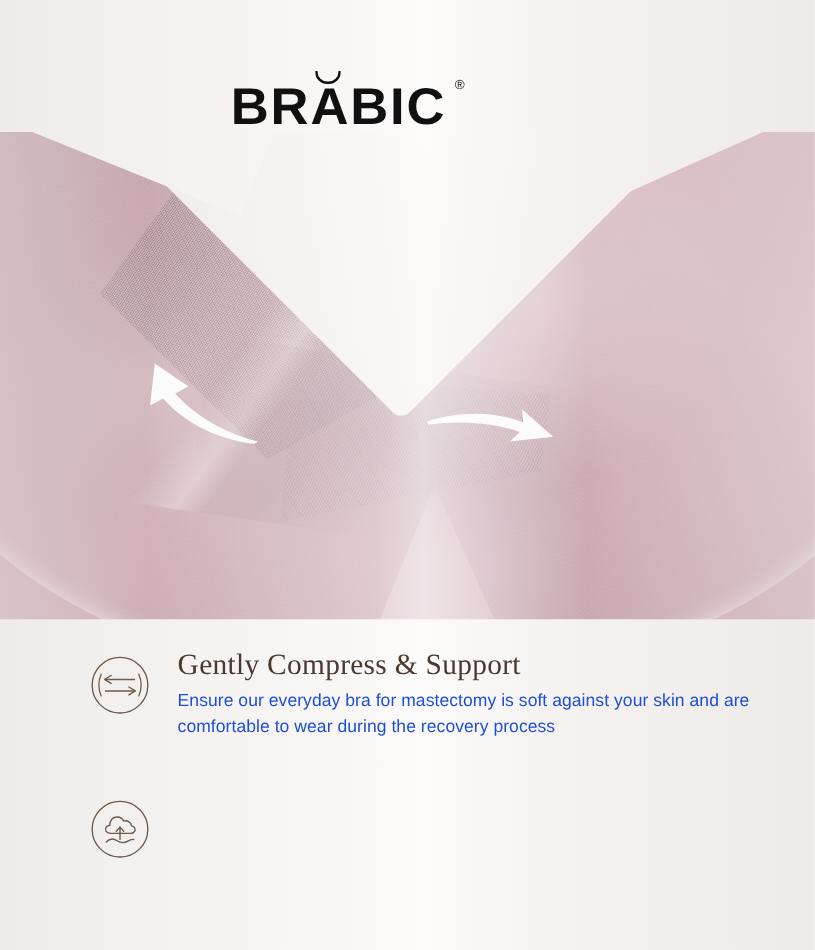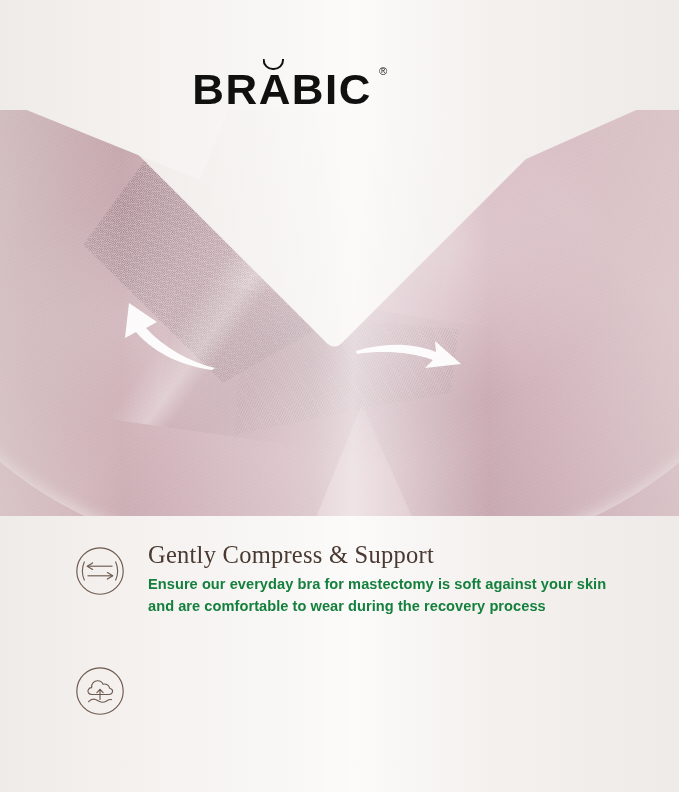--- a/index.html
+++ b/index.html
@@ -375,22 +375,22 @@
     font-weight: 400;
     color: #4a3930;
     letter-spacing: 0.25px;
     line-height: 1.18;
     margin: 0 0 4px 0;
     white-space: nowrap;
   }
   .feature-desc {
     font-family: "Liberation Sans", sans-serif;
     font-size: 14.6px;
-    font-weight: 700;
-    color: #15803d;
+    font-weight: 400;
+    color: #1d4ed8;
     line-height: 1.5;
     margin: 0;
     max-width: 500px;
     letter-spacing: 0.05px;
   }
 </style>
 </head>
 <body>
 
 <div id="page">

